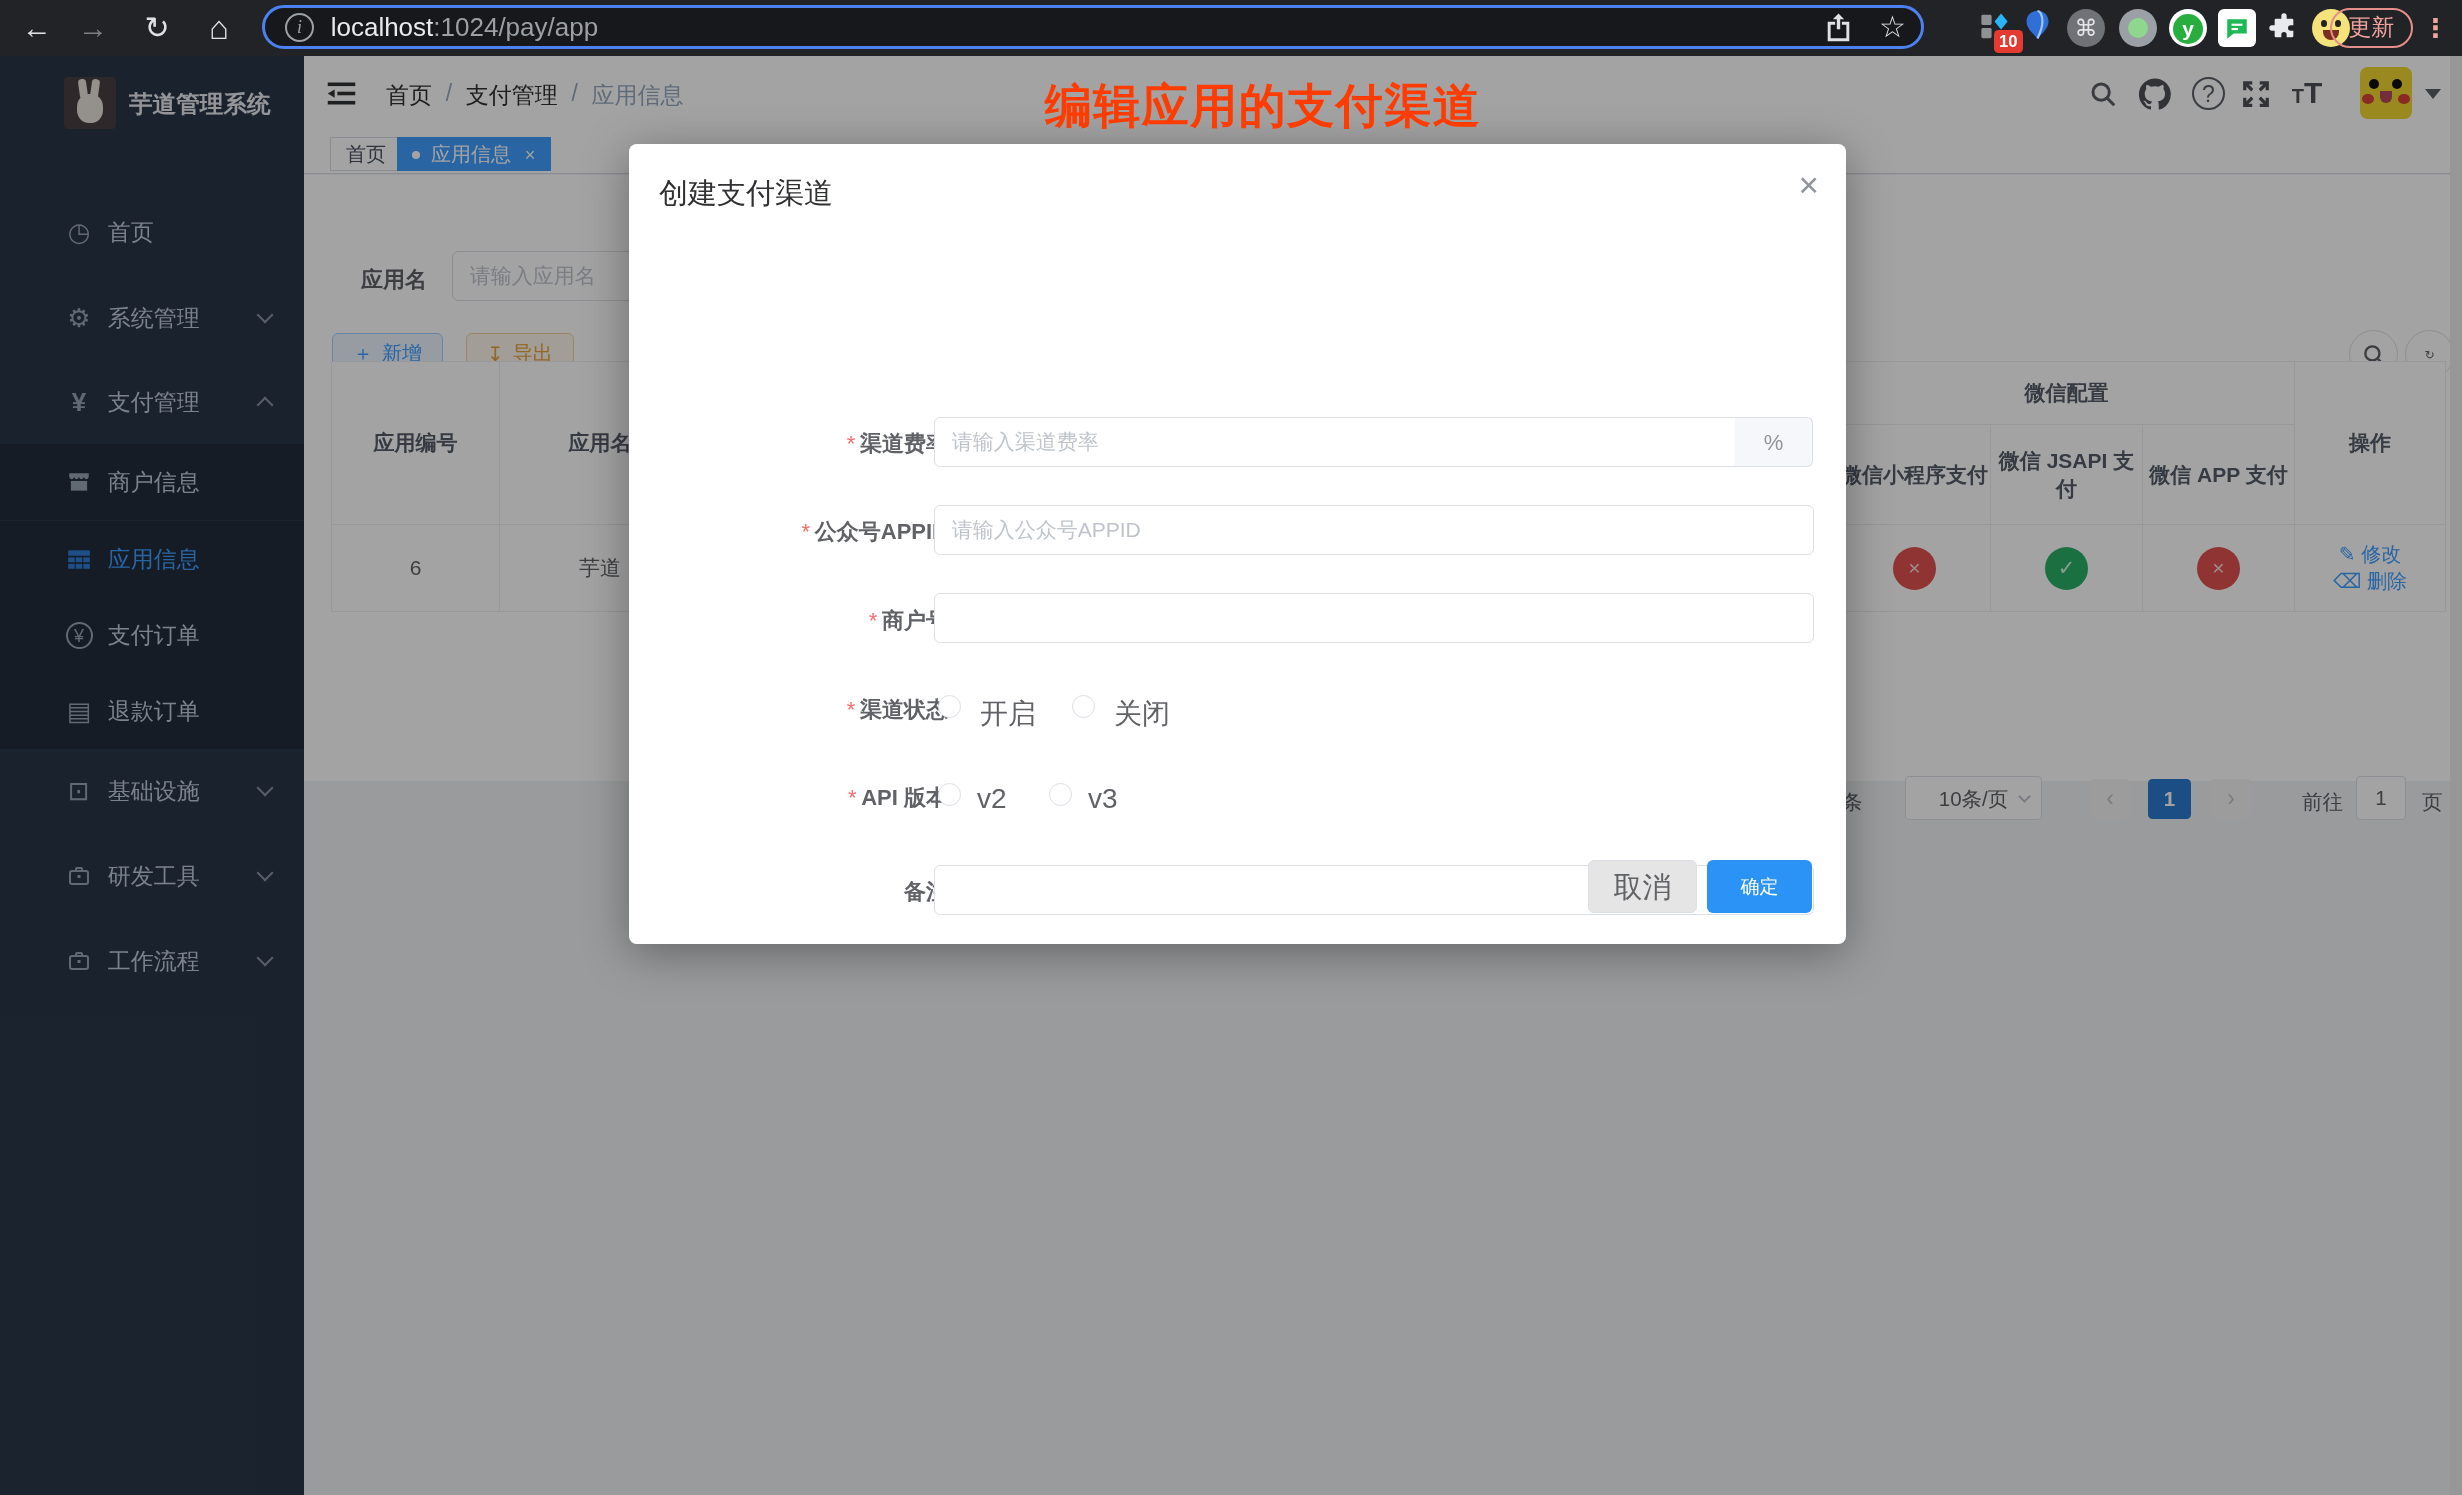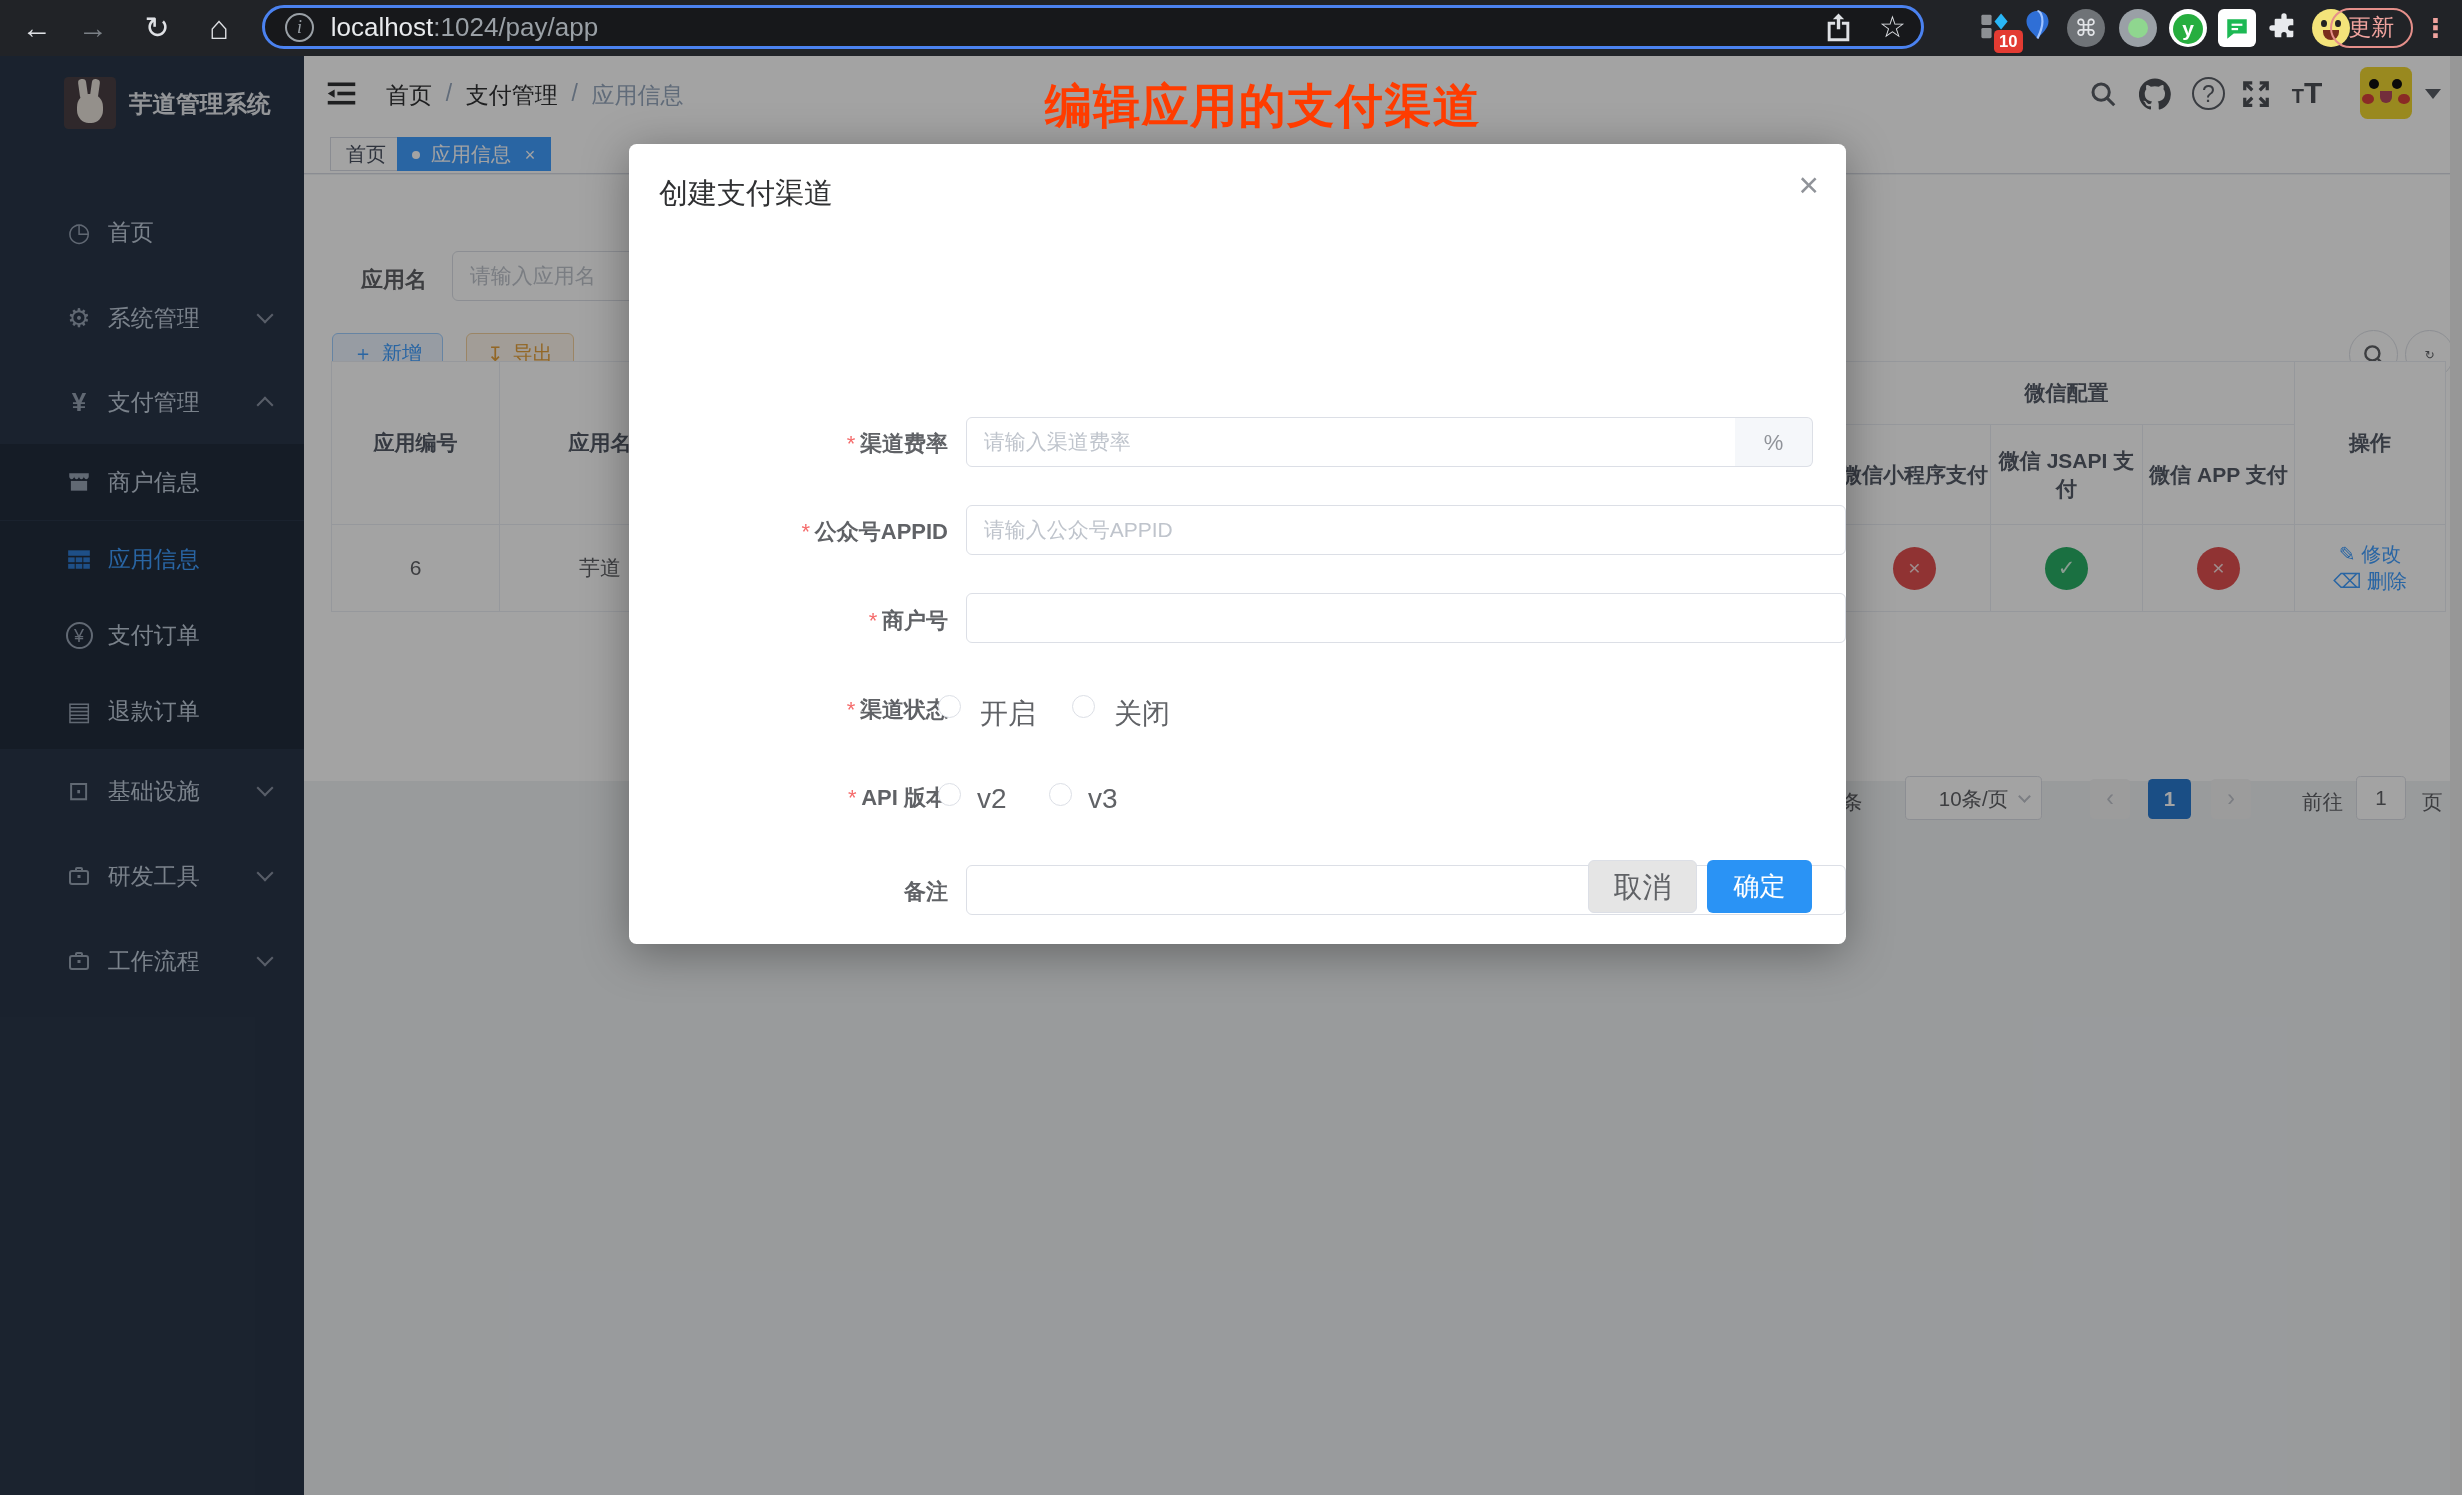--- a/index.html
+++ b/index.html
@@ -96,27 +96,27 @@
   #scrollbar { position:absolute; right:0; top:56px; width:12px; height:1440px; background:#ececec; z-index:5; }
 
   
   #overlay { position:absolute; left:0; top:56px; width:2462px; height:1440px; background:rgba(0,0,0,0.36); z-index:30; }
   #annotation { position:absolute; left:989px; top:75px; width:548px; text-align:center; font-size:47px; font-weight:700; color:#ff3c00; z-index:50; letter-spacing:1.5px; }
   #modal { position:absolute; left:629px; top:144px; width:1217px; height:800px; background:#fff; border-radius:7.6px; box-shadow:0 9px 46px rgba(0,0,0,.35); z-index:40; }
   #modal-title { position:absolute; left:30px; top:30px; font-size:29px; color:#303133; }
   #modal-close { position:absolute; right:27px; top:23px; font-size:35px; color:#909399; line-height:1; }
   .f-label { position:absolute; width:274px; right:898px; text-align:right; font-size:22px; font-weight:700; color:#606266; }
   .f-label .req { color:#f56c6c; margin-right:4.6px; font-weight:400; }
-  .f-input { position:absolute; left:305px; width:880px; height:50px; border:0.8px solid #dcdfe6; border-radius:6px; font-size:21px; padding:0 16.7px; color:#606266; background:#fff;margin-left:32px; }
+  .f-input { position:absolute; left:305px; width:880px; height:50px; border:0.8px solid #dcdfe6; border-radius:6px; font-size:21px; padding:0 16.7px; color:#606266; background:#fff; }
   .f-input.with-addon { width:802px; border-radius:6px 0 0 6px; }
   .addon { position:absolute; left:1106px; width:78px; height:50px; background:#f5f7fa; border:0.8px solid #dcdfe6; border-left:none; border-radius:0 6px 6px 0; text-align:center; line-height:49px; color:#909399; font-size:22px; }
   .radio { position:absolute; width:23px; height:23px; border:1.5px solid #dcdfe6; border-radius:50%; background:#fff; }
   .r-lab { position:absolute; font-size:28px; color:#606266; }
   #btn-cancel { position:absolute; left:959px; top:716px; width:109px; height:53px; border:0.8px solid #dcdfe6; border-radius:6px; background:#e5e5e5; color:#606266; font-size:29px; text-align:center; line-height:52px; }
-  #btn-confirm { position:absolute; left:1078px; top:716px; width:105px; height:53px; border-radius:6px; background:#2a93f5; color:#fff; font-size:26px; text-align:center; line-height:53px; }
+  #btn-confirm { position:absolute; left:1078px; top:716px; width:105px; height:53px; border-radius:6px; background:#2a93f5; color:#fff; font-size:19px; text-align:center; line-height:53px; }
   svg { display:block; }
 </style>
 </head>
 <body>
 
 <div id="screen">
 
   <div id="chrome">
     <div class="nav-ic" style="left:13.7px">←</div>
     <div class="nav-ic dim" style="left:70px">→</div>

